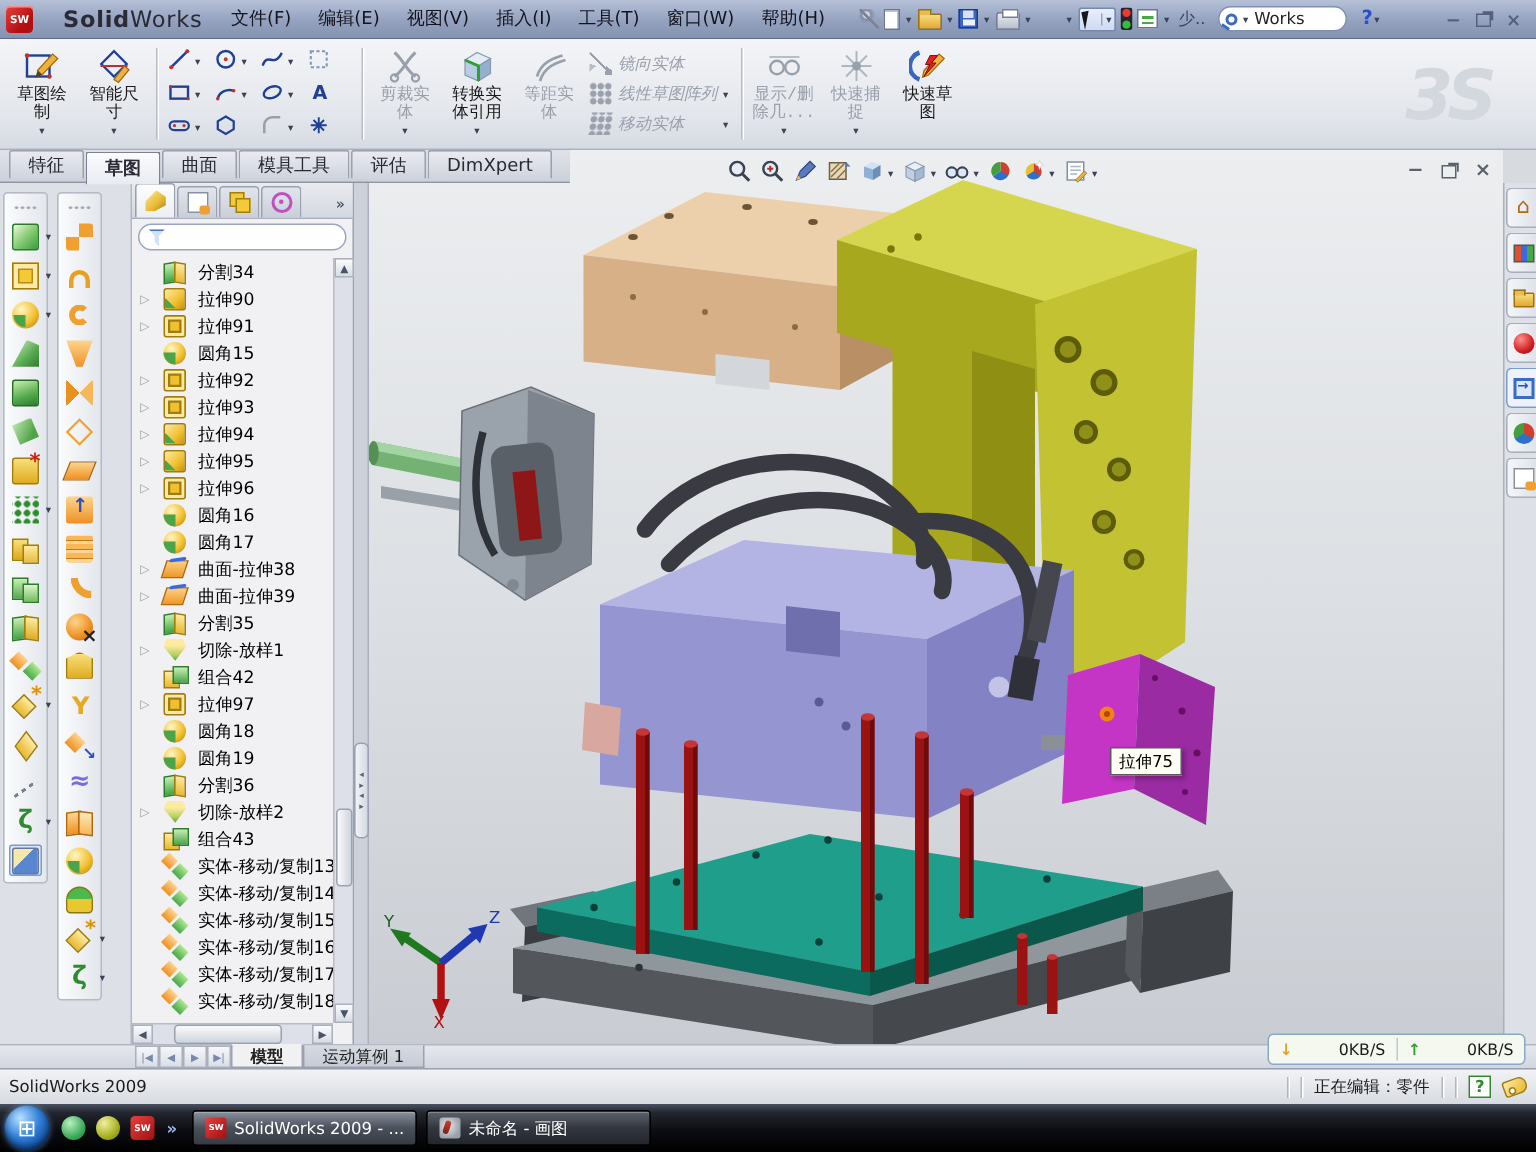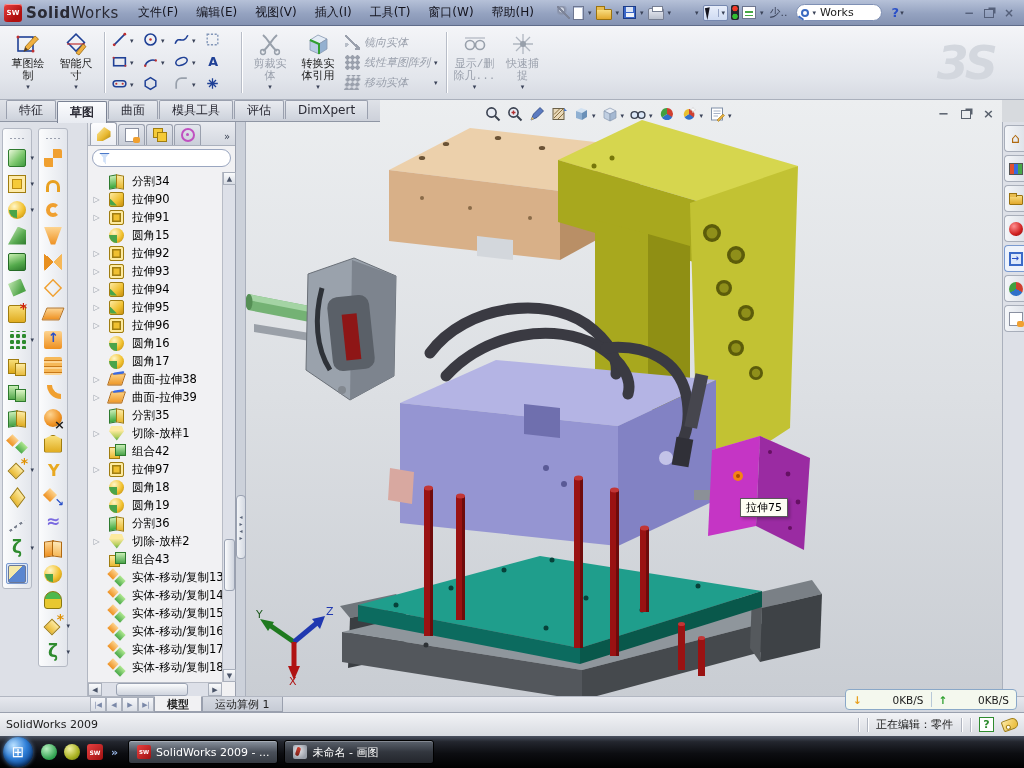--- a/index.html
+++ b/index.html
@@ -9,21 +9,21 @@
     background:#dfe2e8;}
 
   
   .titlebar{position:absolute;left:0;top:0;width:1024px;height:26px;
     background:linear-gradient(#b6c1d8,#94a2c0 55%,#8593b2);border-bottom:1px solid #5f6c8a;
     display:flex;align-items:center;}
   .logo{display:flex;align-items:center;gap:4px;padding:0 10px 0 4px;}
   .logo-cube{width:18px;height:18px;border-radius:3px;background:linear-gradient(135deg,#e84040,#b01010 70%);
     color:#fff;font-size:7px;font-weight:bold;display:flex;align-items:center;justify-content:center;
     box-shadow:inset 0 1px 0 #ff9090;}
-  .logo-text{font-size:15px;color:#2a2a34;letter-spacing:.5px;}
+  .logo-text{font-size:15px;color:#2a2a34;letter-spacing:.5px;margin-left:16px;}
   .logo-text b{font-weight:bold;}
   .menubar{display:flex;align-items:center;height:100%;}
   .menu-item{padding:16px 9px;line-height:25px;font-size:12px;color:#14141e;cursor:default;}
   .tb-icons{display:flex;align-items:center;gap:3px;margin-left:14px;}
   .tbi{position:relative;display:inline-block;}
   .dd{font-size:7px;color:#3a4258;margin:0 1px;}
   .tbi-pin{width:13px;height:13px;background:
      linear-gradient(45deg,transparent 44%,#7d8498 44% 56%,transparent 56%),
      radial-gradient(circle at 35% 30%,#cdd3e0 0 2px,#848ca2 3px,transparent 6px);}
   .tbi-new-document{width:11px;height:14px;background:#fff;border:1px solid #6d7690;
@@ -488,20 +488,28 @@
           <svg viewBox="0 0 26 26" width="26" height="26">
             <polygon points="5,9 13,4 22,8 14,13" fill="#e4ecf6" stroke="#8898b0" stroke-width=".8"></polygon>
             <polygon points="5,9 14,13 14,23 5,19" fill="#b8cce4" stroke="#8898b0" stroke-width=".8"></polygon>
             <polygon points="14,13 22,8 22,18 14,23" fill="#94b0d0" stroke="#8898b0" stroke-width=".8"></polygon>
             <path d="M5 9L14 13L14 23" stroke="#30a030" stroke-width="2" fill="none"></path>
           </svg>
         </span>
       <span class="cm-lbl">转换实体引用</span>
       <span class="dd">▾</span>
     </div>
+    <div class="cm-btn disabled">
+      <span class="cm-ic" id="ic-offset">
+          <svg viewBox="0 0 26 26" width="26" height="26">
+            <path d="M5 20C8 10 16 8 22 6M7 23c3-10 11-12 17-14" stroke="#98a0ab" stroke-width="1.8" fill="none"></path>
+          </svg>
+        </span>
+      <span class="cm-lbl">等距实体</span>
+    </div>
     <div class="cm-stack" id="cmstack">
         <div class="cm-srow">
           <span class="mini-gray mg-mirror"></span>
           <span class="lbl">镜向实体</span>
         </div>
         <div class="cm-srow">
           <span class="mini-gray mg-pattern"></span>
           <span class="lbl">线性草图阵列</span>
           <span class="dd">▾</span>
         </div>
@@ -526,20 +534,30 @@
     </div>
     <div class="cm-btn disabled">
       <span class="cm-ic" id="ic-qsnap">
           <svg viewBox="0 0 26 26" width="26" height="26">
             <path d="M13 3v20M3 13h20M6 6l14 14M20 6L6 20" stroke="#b0b6c0" stroke-width="1.3"></path>
             <circle cx="13" cy="13" r="3" fill="#98a0ab"></circle>
           </svg>
         </span>
       <span class="cm-lbl">快速捕捉</span>
       <span class="dd">▾</span>
+    </div>
+    <div class="cm-btn">
+      <span class="cm-ic" id="ic-qsketch">
+          <svg viewBox="0 0 26 26" width="26" height="26">
+            <path d="M7 4a9.5 9.5 0 0 0 0 18" stroke="#3a66c0" stroke-width="3" fill="none"></path>
+            <path d="M10 16L20 5l3.5 3L13 19l-4 1.5z" fill="#f0b040" stroke="#9a6a10" stroke-width=".8"></path>
+            <path d="M14 6l-3 6h3l-4 8 8-9h-3l4-5z" fill="#e02020" stroke="#7a0808" stroke-width=".6"></path>
+          </svg>
+        </span>
+      <span class="cm-lbl">快速草图</span>
     </div>
     <div class="watermark">3S</div>
   </div>
 
   <div class="main">
     <div class="tabrow" id="tabrow">
         <div class="rtab">特征</div>
         <div class="rtab active">草图</div>
         <div class="rtab">曲面</div>
         <div class="rtab">模具工具</div>

